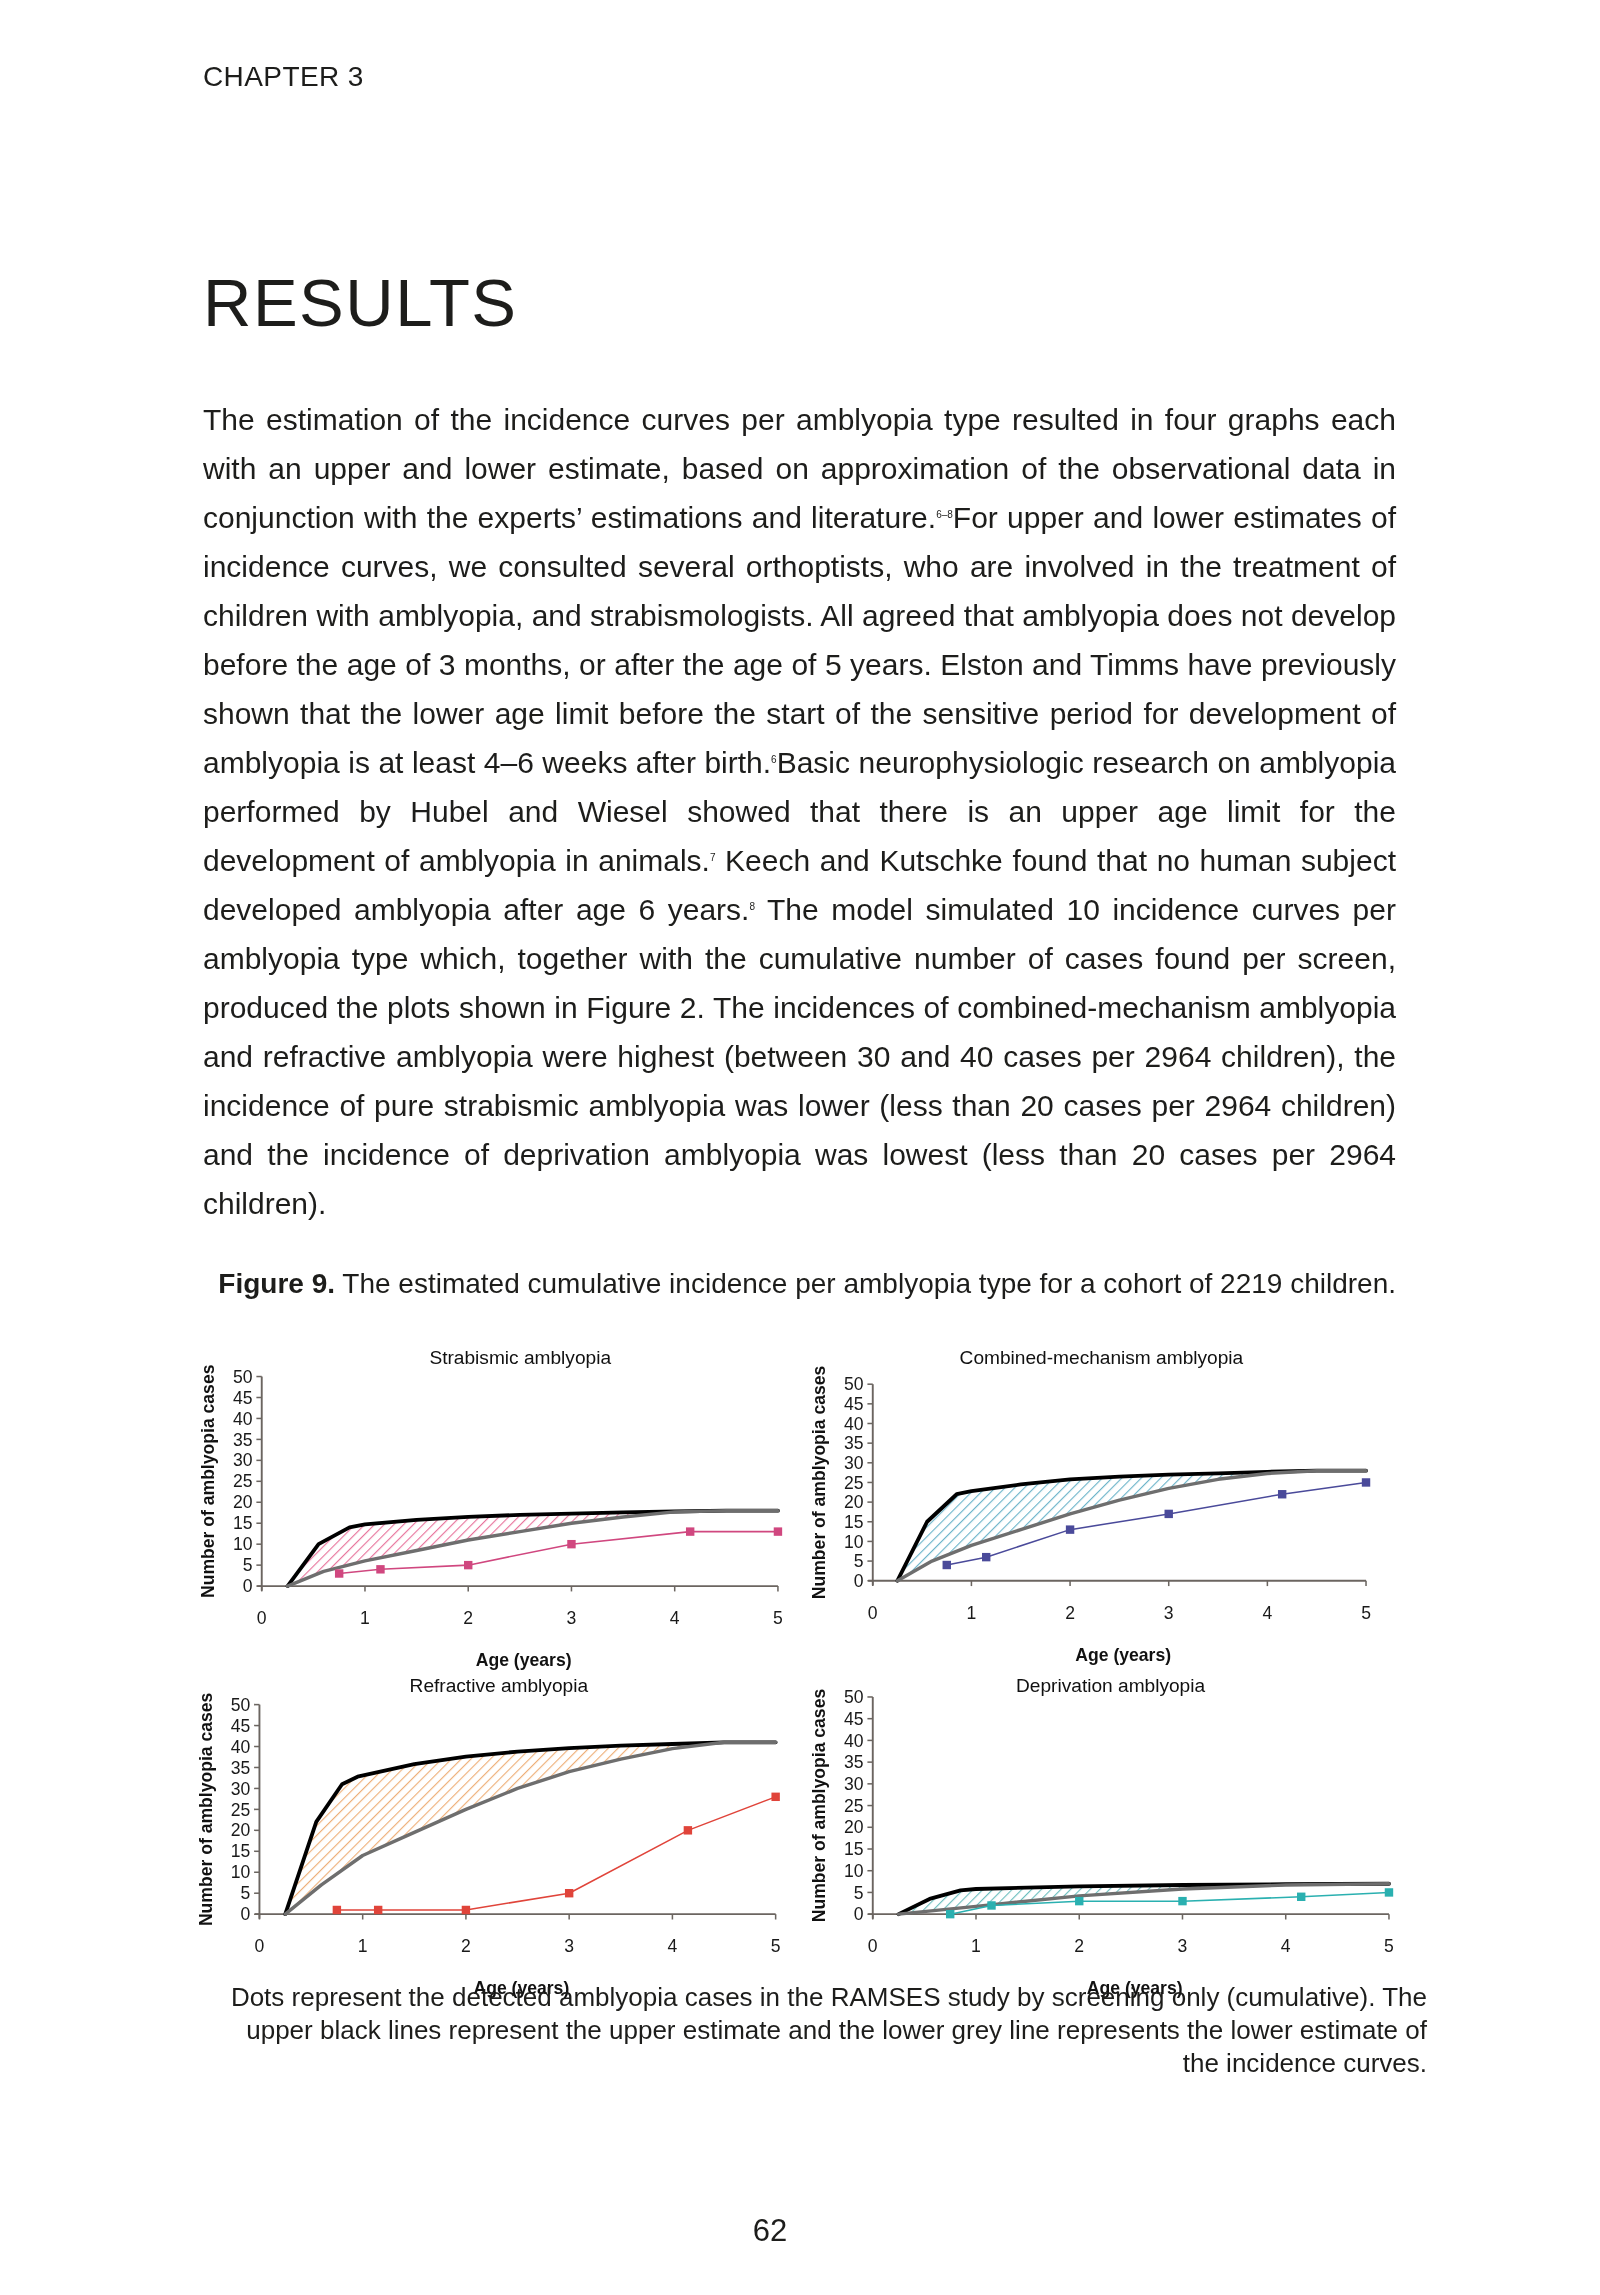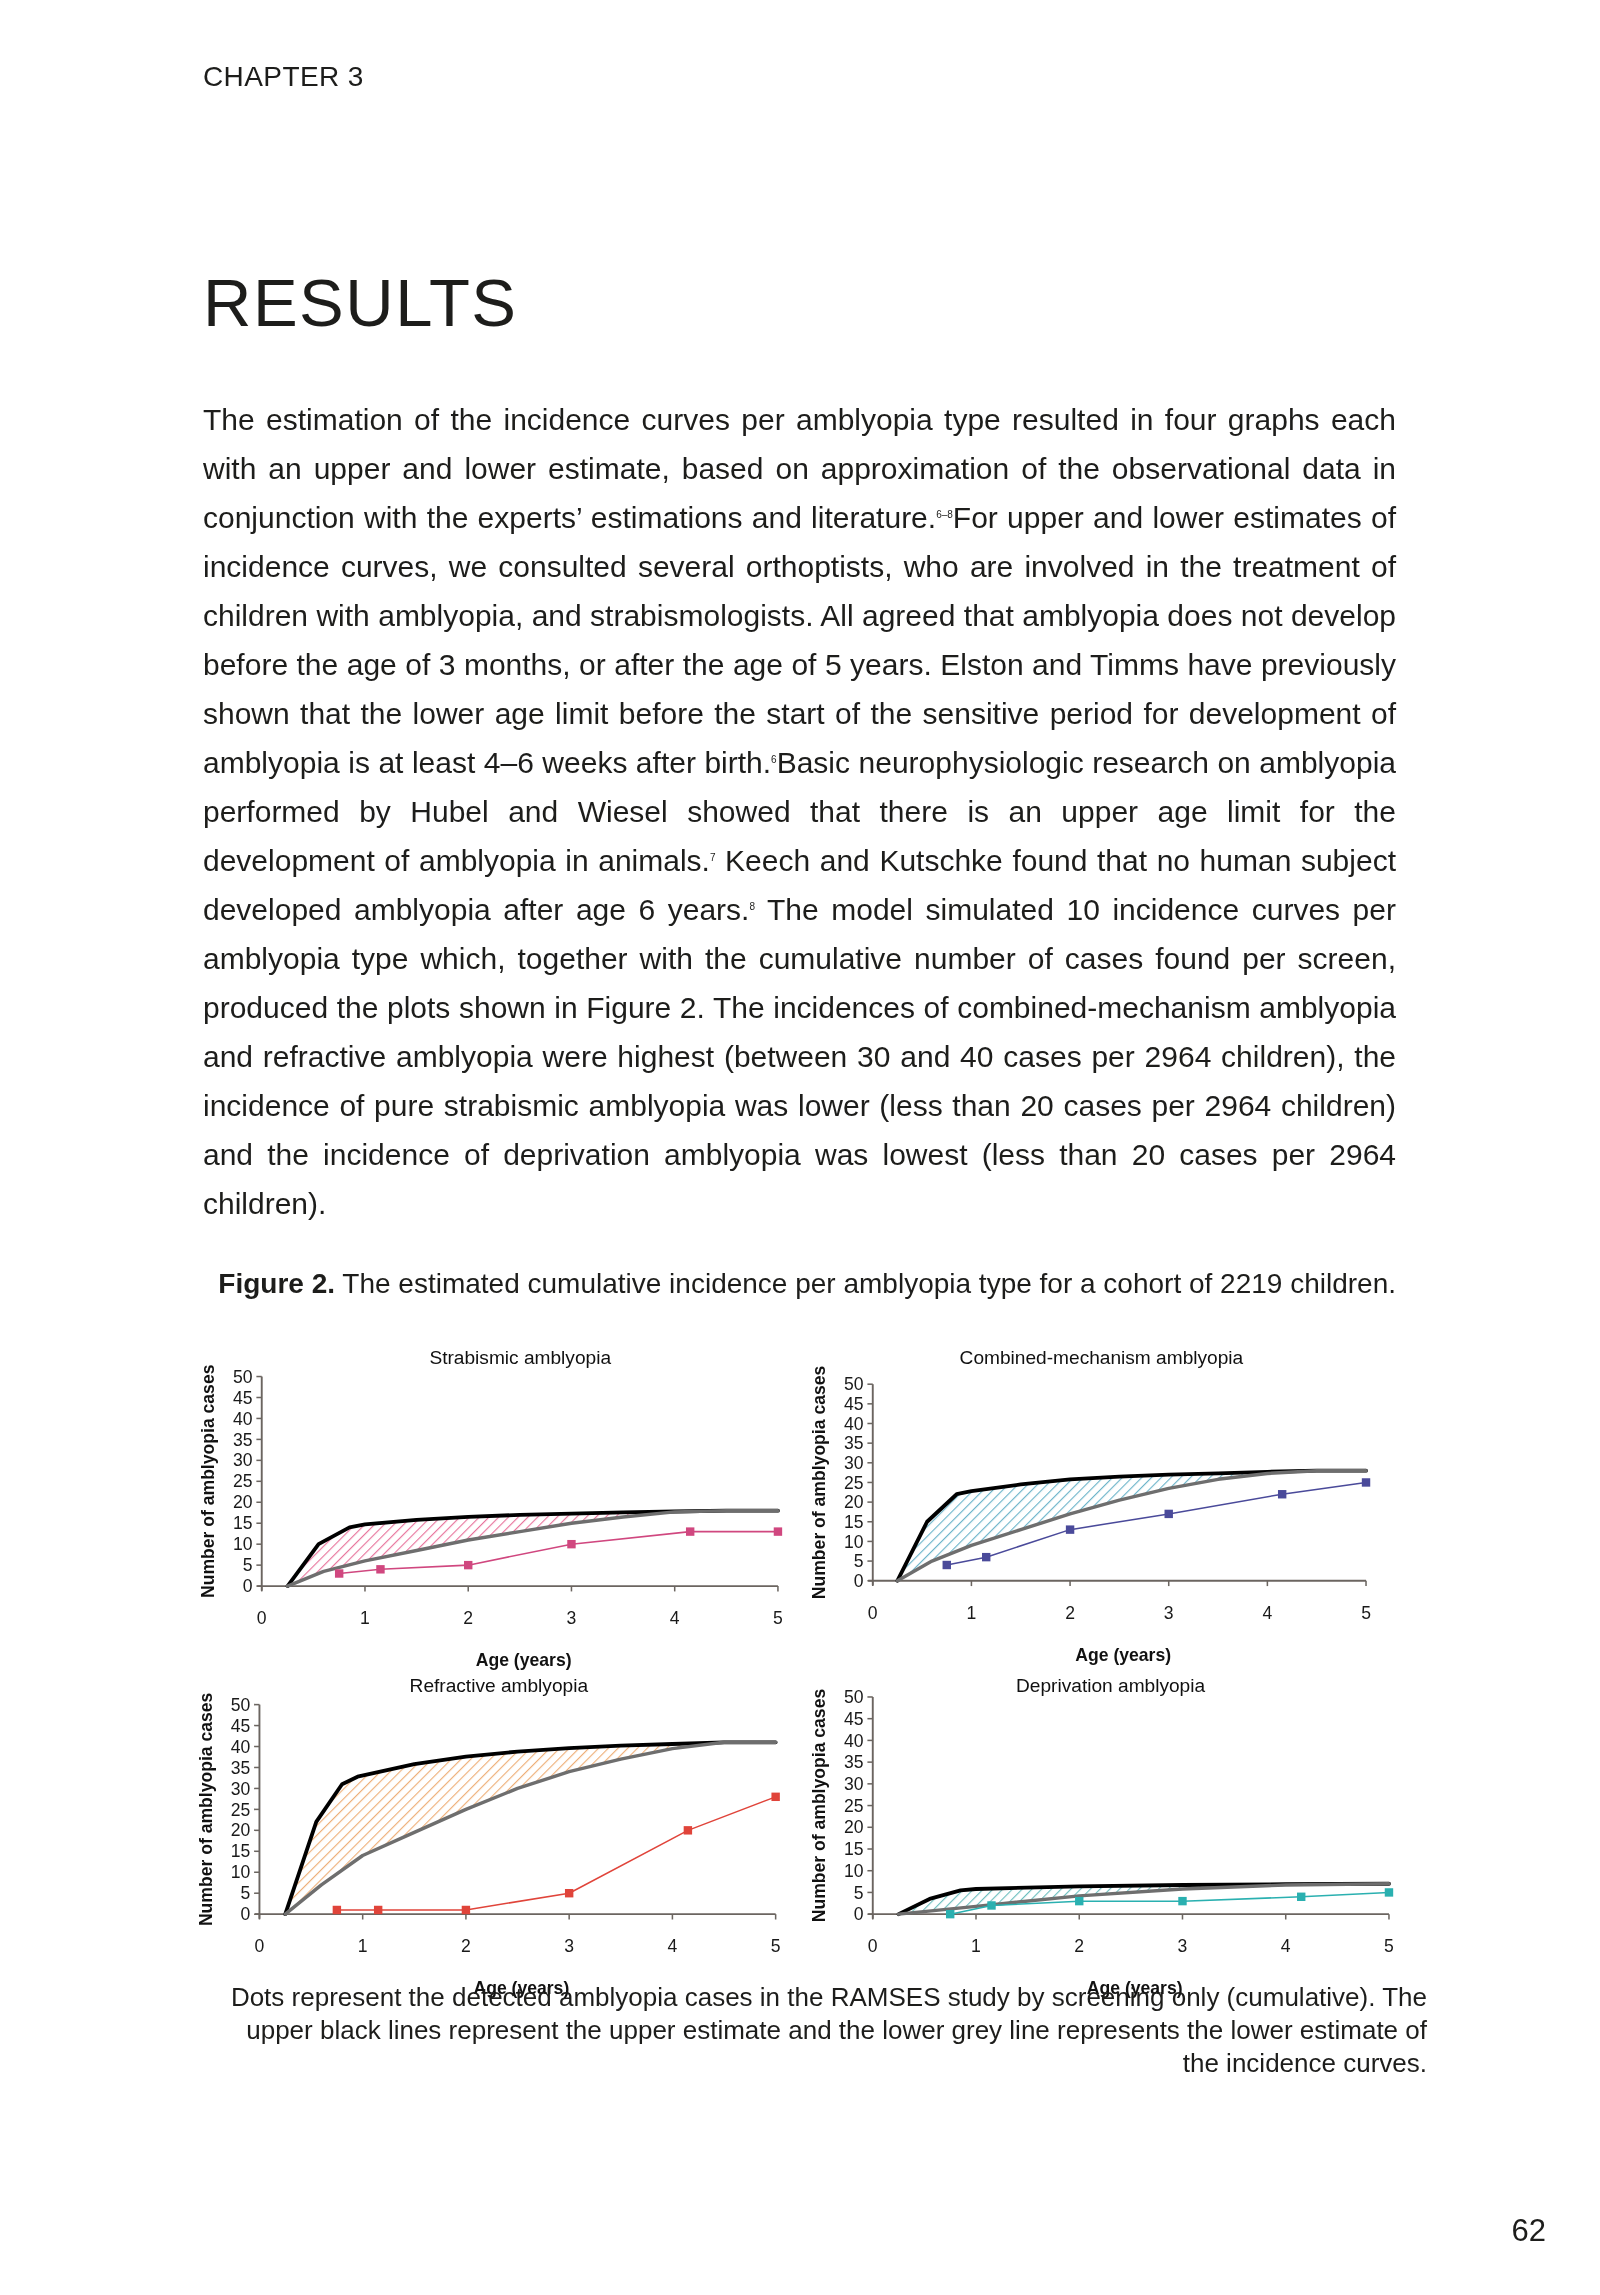--- a/index.html
+++ b/index.html
@@ -7,35 +7,35 @@
          font-family:"Liberation Sans", sans-serif; color:#1d1d1b; }
   .abs { position:absolute;text-align:right; }
   #chapter { left:203px; top:61px; font-size:28px; letter-spacing:0.4px; color:#1d1d1b; }
   #title { left:203px; top:269px; font-size:67px; font-weight:400; letter-spacing:1.5px; color:#1d1d1b; line-height:1; }
   #body-text { left:203px; top:395px; width:1193px; font-size:30px; line-height:49px;
                text-align:justify; color:#1d1d1b; }
   #body-text sup { font-size:10px; vertical-align:top; position:relative; top:-3.1px; }
   #fig-caption { left:203px; top:1267px; width:1193px; font-size:28px; line-height:33px; color:#1d1d1b; }
   #fig-caption b { font-weight:bold; }
   #fig-note { left:203px; top:1981px; width:1224px; font-size:26px; line-height:33px; color:#1d1d1b; }
-  #page-number { left:6px; width:1540px; top:2213px; text-align:right; font-size:31px; color:#1d1d1b; }
+  #page-number { left:0; width:1540px; top:2213px; text-align:center; font-size:31px; color:#1d1d1b; }
   #charts { position:absolute; left:0; top:0; width:1601px; height:2295px; }
   .ax-tick { font-family:"Liberation Sans", sans-serif; font-size:23px; fill:#1a1a1a; }
   .ax-title { font-family:"Liberation Sans", sans-serif; font-size:23px; font-weight:bold; fill:#111; }
   .ch-title { font-family:"Liberation Sans", sans-serif; font-size:25px; fill:#111; }
 </style>
 </head>
 <body>
 
 <div id="chapter" class="abs">CHAPTER 3</div>
 <div id="title" class="abs">RESULTS</div>
 
 <div id="body-text" class="abs"><span>The estimation of the incidence curves per amblyopia type resulted in four graphs each with an upper and lower estimate, based on approximation of the observational data in conjunction with the experts’ estimations and literature.</span><sup>6–8</sup><span>For upper and lower estimates of incidence curves, we consulted several orthoptists, who are involved in the treatment of children with amblyopia, and strabismologists. All agreed that amblyopia does not develop before the age of 3 months, or after the age of 5 years. Elston and Timms have previously shown that the lower age limit before the start of the sensitive period for development of amblyopia is at least 4–6 weeks after birth.</span><sup>6</sup><span>Basic neurophysiologic research on amblyopia performed by Hubel and Wiesel showed that there is an upper age limit for the development of amblyopia in animals.</span><sup>7</sup><span> Keech and Kutschke found that no human subject developed amblyopia after age 6 years.</span><sup>8</sup><span> The model simulated 10 incidence curves per amblyopia type which, together with the cumulative number of cases found per screen, produced the plots shown in Figure 2. The incidences of combined-mechanism amblyopia and refractive amblyopia were highest (between 30 and 40 cases per 2964 children), the incidence of pure strabismic amblyopia was lower (less than 20 cases per 2964 children) and the incidence of deprivation amblyopia was lowest (less than 20 cases per 2964 children).</span></div>
 
-<div id="fig-caption" class="abs"><b>Figure 2.</b><span> The estimated cumulative incidence per amblyopia type for a cohort of 2219 children.</span></div>
+<div id="fig-caption" class="abs"><b>Figure 9.</b><span> The estimated cumulative incidence per amblyopia type for a cohort of 2219 children.</span></div>
 
 <svg id="charts" xmlns="http://www.w3.org/2000/svg" width="1601" height="2295" viewBox="0 0 2093 3001">
     <defs>
       <pattern id="hatch0" width="9" height="9" patternUnits="userSpaceOnUse" patternTransform="rotate(45)">
         <line x1="0" y1="0" x2="0" y2="9" stroke="#e0457a" stroke-width="3" stroke-opacity="0.75"></line>
       </pattern>
       <pattern id="hatch1" width="9" height="9" patternUnits="userSpaceOnUse" patternTransform="rotate(45)">
         <line x1="0" y1="0" x2="0" y2="9" stroke="#3a9bb8" stroke-width="3" stroke-opacity="0.75"></line>
       </pattern>
       <pattern id="hatch2" width="9" height="9" patternUnits="userSpaceOnUse" patternTransform="rotate(45)">

